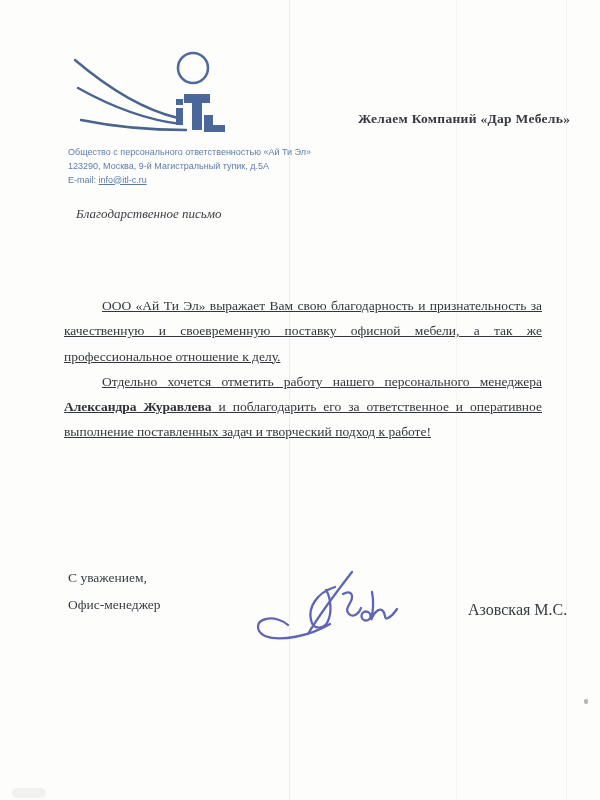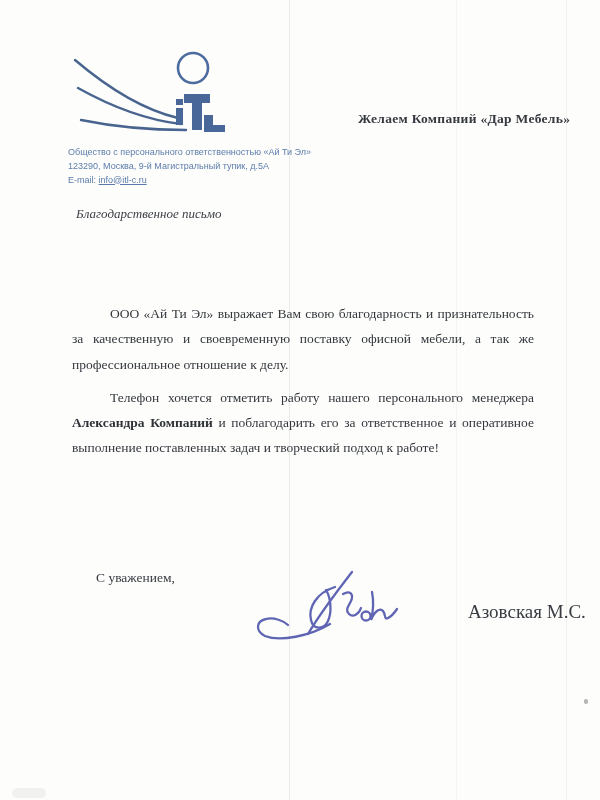--- a/index.html
+++ b/index.html
@@ -37,31 +37,31 @@
   .subject {
     position:absolute; left:68px; top:206px;
     font-size:13px; font-style:italic; color:#3c4046;margin-left:8px;
   }
 
   .body-text {
     position:absolute; left:64px; top:293px; width:478px;
     font-size:13.5px; line-height:25.3px;
     text-align:justify; color:#33373c;
   }
-  .body-text p { margin:8px; text-indent:38px; }
+  .body-text p { margin:0; text-indent:38px;text-decoration:underline; }
   .body-text p.spaced { margin-top:9px; }
   .body-text b { color:#2e3237; }
 
   .closing-block {
     position:absolute; left:68px; top:565px;
-    font-size:13.5px; line-height:26.5px; color:#383c42;margin-left:28px;
+    font-size:13.5px; line-height:26.5px; color:#383c42;
   }
   .signer-name {
     position:absolute; left:468px; top:601px;
-    font-size:19px; color:#383c42; white-space:nowrap;
+    font-size:16px; color:#383c42; white-space:nowrap;
   }
   .signature { position:absolute; left:248px; top:560px; }
 </style>
 </head>
 <body>
 
 <div class="page">
 
   <div class="streak streak-1"></div>
   <div class="streak streak-2"></div>
@@ -97,25 +97,26 @@
       <a href="#">info@itl-c.ru</a>
     </div>
   </div>
 
   <div class="recipient">Желаем Компаний «Дар Мебель»</div>
 
   <div class="subject">Благодарственное письмо</div>
 
   <div class="body-text">
     <p>ООО «Ай Ти Эл» выражает Вам свою благодарность и признательность за качественную и своевременную поставку офисной мебели, а так же профессиональное отношение к делу.</p>
-    <p><span>Телефон хочется отметить работу нашего персонального менеджера </span><b>Александра Компаний</b><span> и поблагодарить его за ответственное и оперативное выполнение поставленных задач и творческий подход к работе!</span></p>
+    <p><span>Отдельно хочется отметить работу нашего персонального менеджера </span><b>Александра Журавлева</b><span> и поблагодарить его за ответственное и оперативное выполнение поставленных задач и творческий подход к работе!</span></p>
   </div>
 
   <div class="closing-block">
     <div>С уважением,</div>
+    <div>Офис-менеджер</div>
   </div>
 
   <div class="signature">
     <svg width="160" height="85" viewBox="0 0 160 85">
       <g fill="none" stroke="#4a51aa" stroke-width="2.3" stroke-linecap="round" opacity="0.88">
         <path d="M 104,12 C 90,30 70,57 60,74"></path>
         <path d="M 87,27 C 68,33 60,48 63,60 C 65,70 76,70 80,61 C 84,52 83,38 78,30"></path>
         <path d="M 82,64 C 62,76 32,82 17,76 C 7,71 8,61 18,59 C 26,57 36,61 40,65"></path>
         <path d="M 95,34 C 102,30 106,34 103,41 C 100,47 97,50 101,54 C 105,58 111,54 113,48"></path>
         <circle cx="118" cy="56" r="4.5"></circle>

